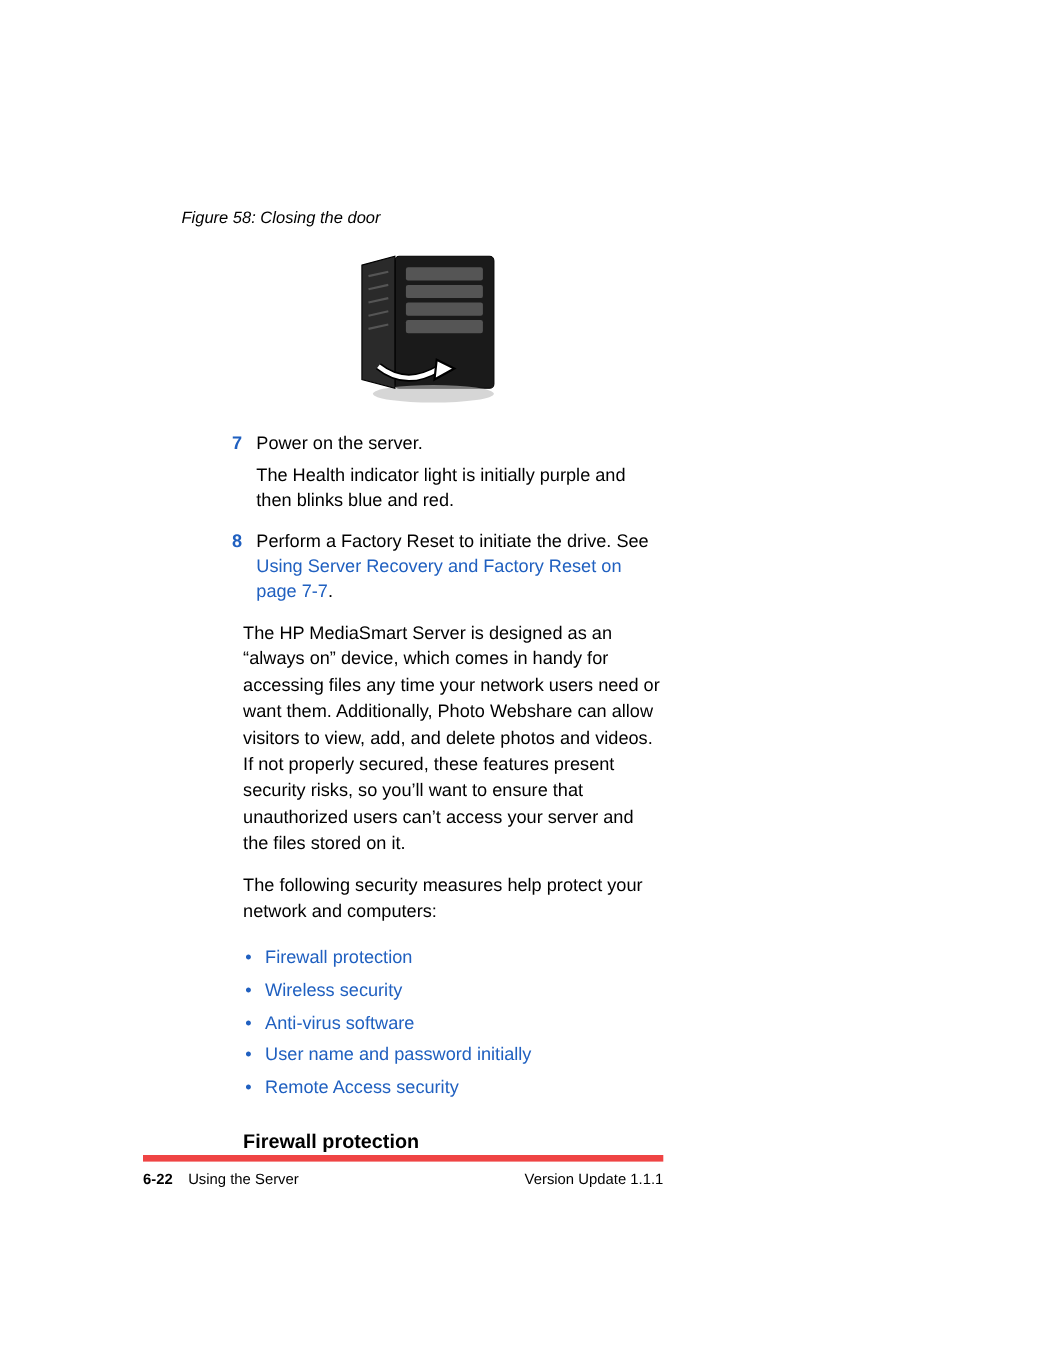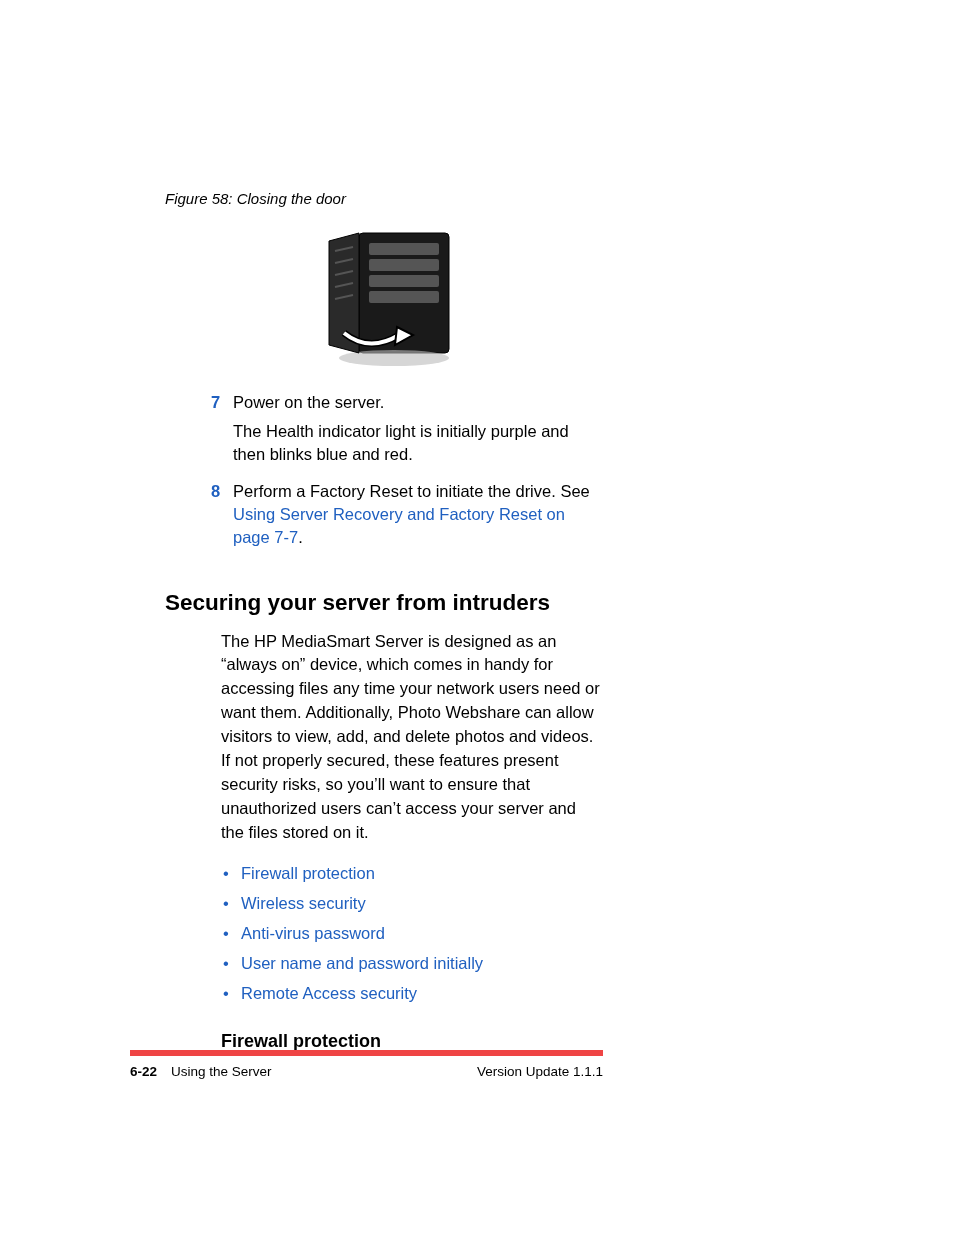--- a/index.html
+++ b/index.html
@@ -150,28 +150,28 @@
       </div>
     </div>
     <div class="step">
       <div class="step-num">8</div>
       <div class="step-body">
         <p><span>Perform a Factory Reset to initiate the drive. See </span><span class="link">Using Server Recovery and Factory Reset on page 7-7</span><span>.</span></p>
       </div>
     </div>
   </div>
 
-  <h2 class="section-heading">Securing your server from intruders</h2>
 
   <div class="section-body">
     <p>The HP MediaSmart Server is designed as an “always on” device, which comes in handy for accessing files any time your network users need or want them. Additionally, Photo Webshare can allow visitors to view, add, and delete photos and videos. If not properly secured, these features present security risks, so you’ll want to ensure that unauthorized users can’t access your server and the files stored on it.</p>
+    <p>The following security measures help protect your network and computers:</p>
     <ul class="link-list">
       <li>Firewall protection</li>
       <li>Wireless security</li>
-      <li>Anti-virus password</li>
+      <li>Anti-virus software</li>
       <li>User name and password initially</li>
       <li>Remote Access security</li>
     </ul>
     <h3 class="subheading">Firewall protection</h3>
   </div>
 
   <div class="footer">
     <div class="left">
       <span class="pagenum">6-22</span>
       <span>Using the Server</span>

